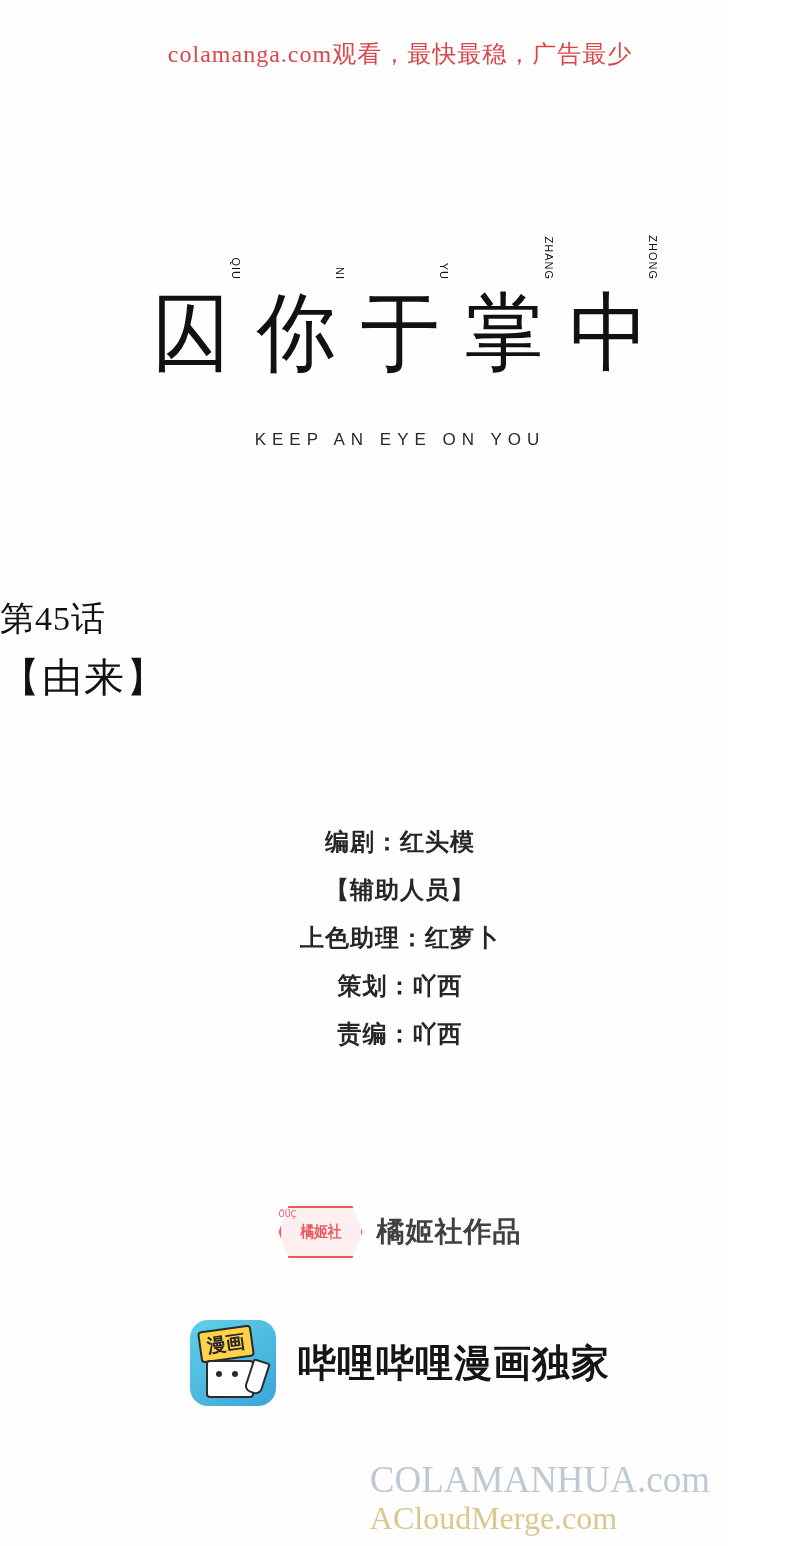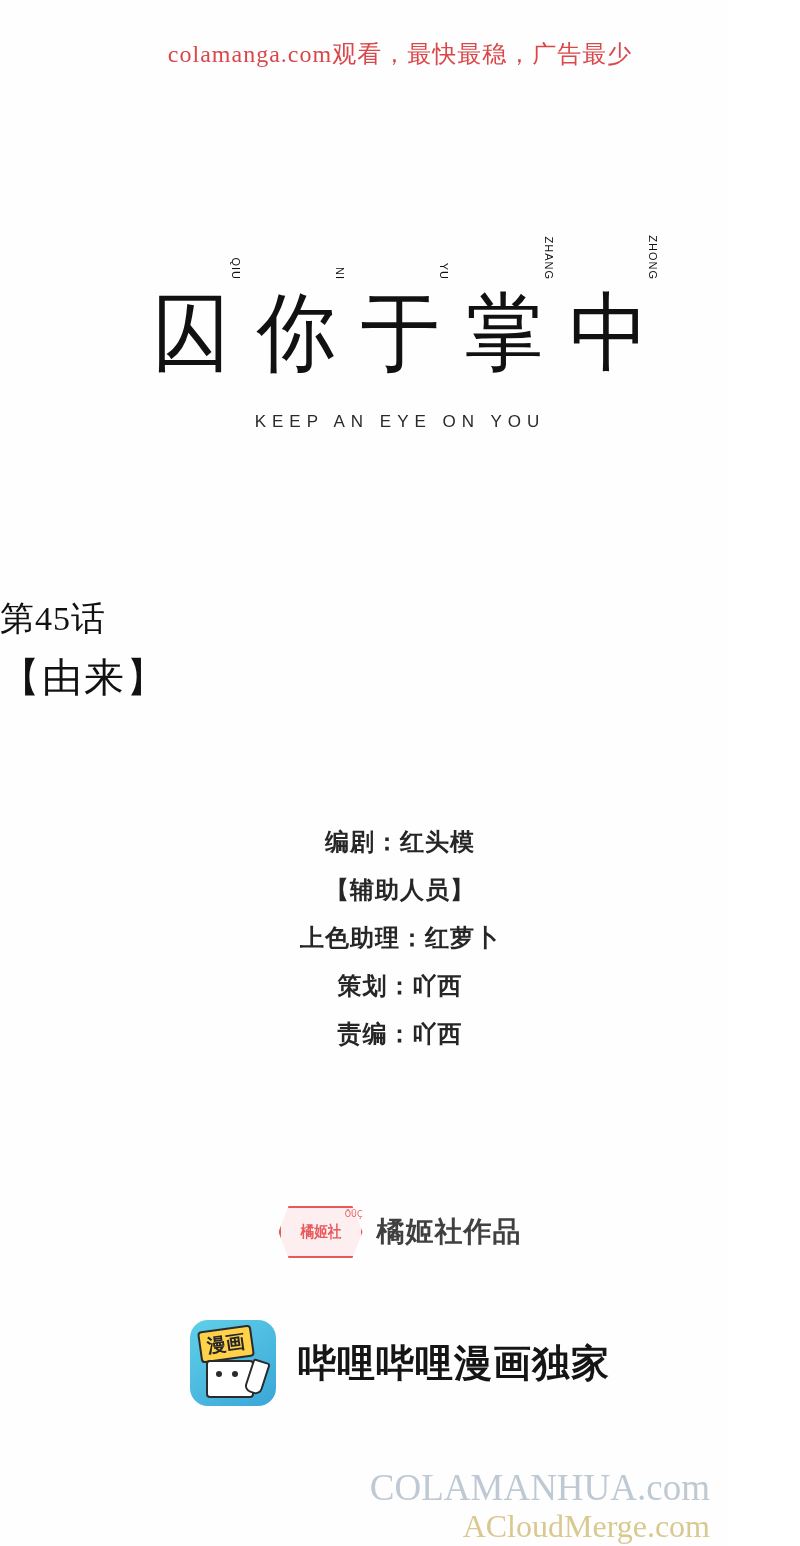--- a/index.html
+++ b/index.html
@@ -78,21 +78,21 @@
     top: 2px;
     font-family: "Liberation Sans", sans-serif;
     font-size: 11px;
     letter-spacing: 1px;
     color: #111111;
     transform: rotate(90deg);
     transform-origin: right top;
     white-space: nowrap;
   }
   .logo-sub {
-    margin-top: 14px;
+    margin-top: 32px;
     font-family: "Liberation Sans", sans-serif;
     font-size: 17px;
     letter-spacing: 6px;
     color: #2a2a2a;
   }
 
   
   .chapter {
     position: absolute;
     top: 596px;
@@ -164,21 +164,21 @@
     font-weight: bold;
     color: #e8595c;
     letter-spacing: 0px;
     transform: scaleX(0.85);
   }
   .studio-badge .hex-top {
     position: absolute;
     top: 4px;
     left: 0;
     width: 100%;
-    text-align: right;
+    text-align: left;
     font-family: "DejaVu Sans", sans-serif;
     font-size: 8px;
     color: #e8595c;
   }
   .studio-name {
     font-family: "DejaVu Sans", sans-serif;
     font-size: 28px;
     font-weight: bold;
     color: #404040;
     letter-spacing: 1px;
@@ -269,22 +269,21 @@
     font-size: 19px;
     font-weight: bold;
     color: #1d1d1d;
     letter-spacing: 1px;
   }
 
   
   .bottom-watermark {
     position: absolute;
     right: 18px;
-    bottom: 4px;
-    text-align: right;
+    bottom: 12px;
     line-height: 1.0;
     margin-left: 20px;
   }
   .bw-line1 {
     font-family: "Liberation Serif", serif;
     font-size: 37px;
     color: #bfc9d4;
     letter-spacing: 0px;
   }
   .bw-line2 {

